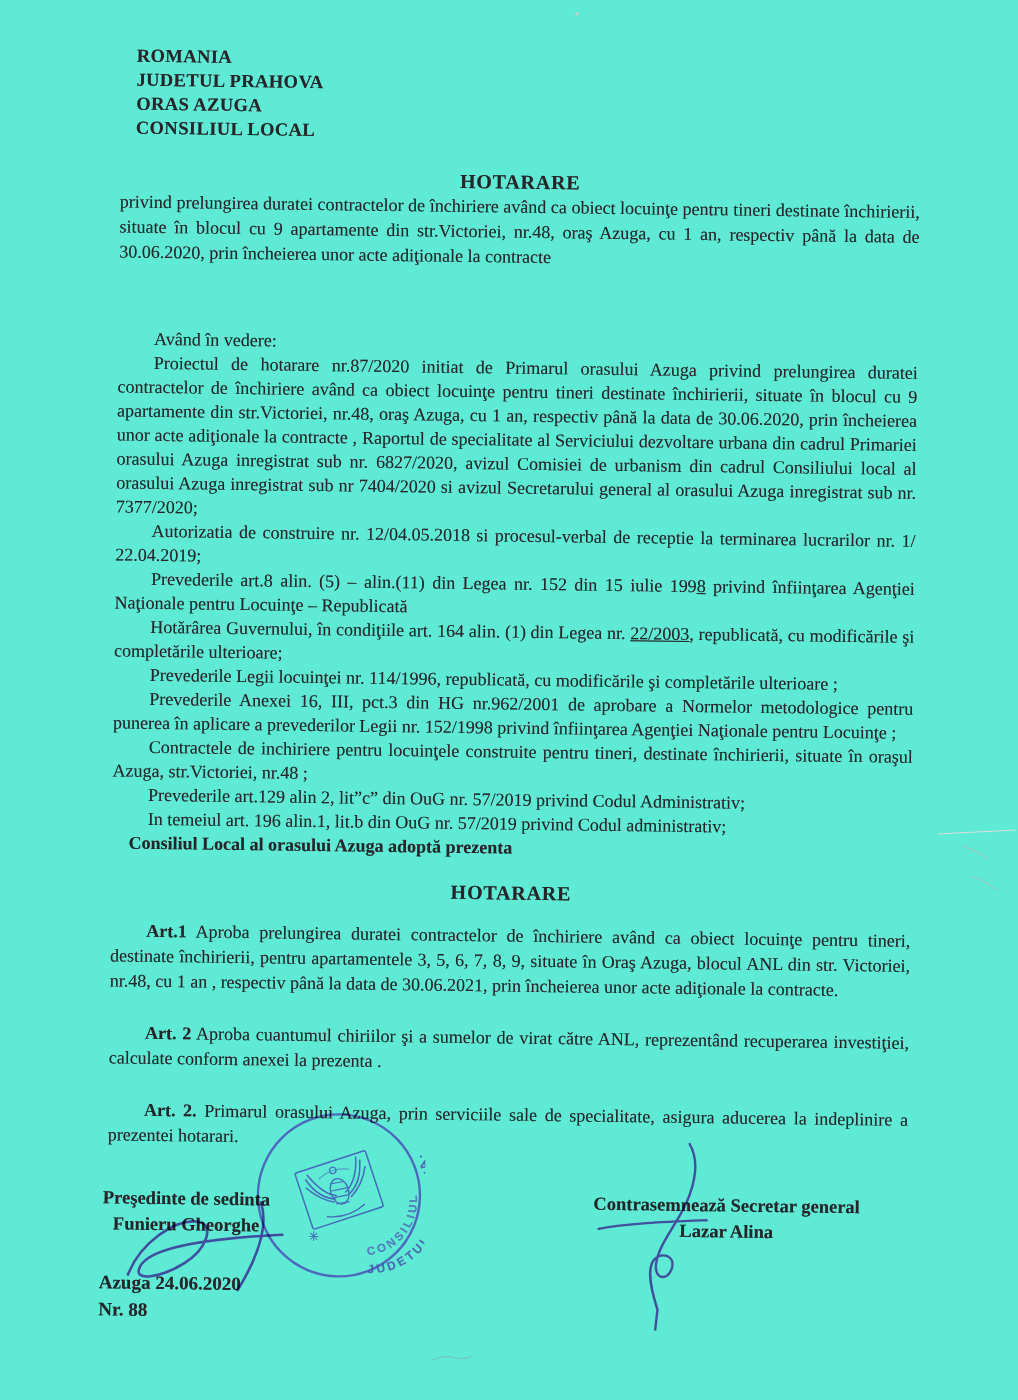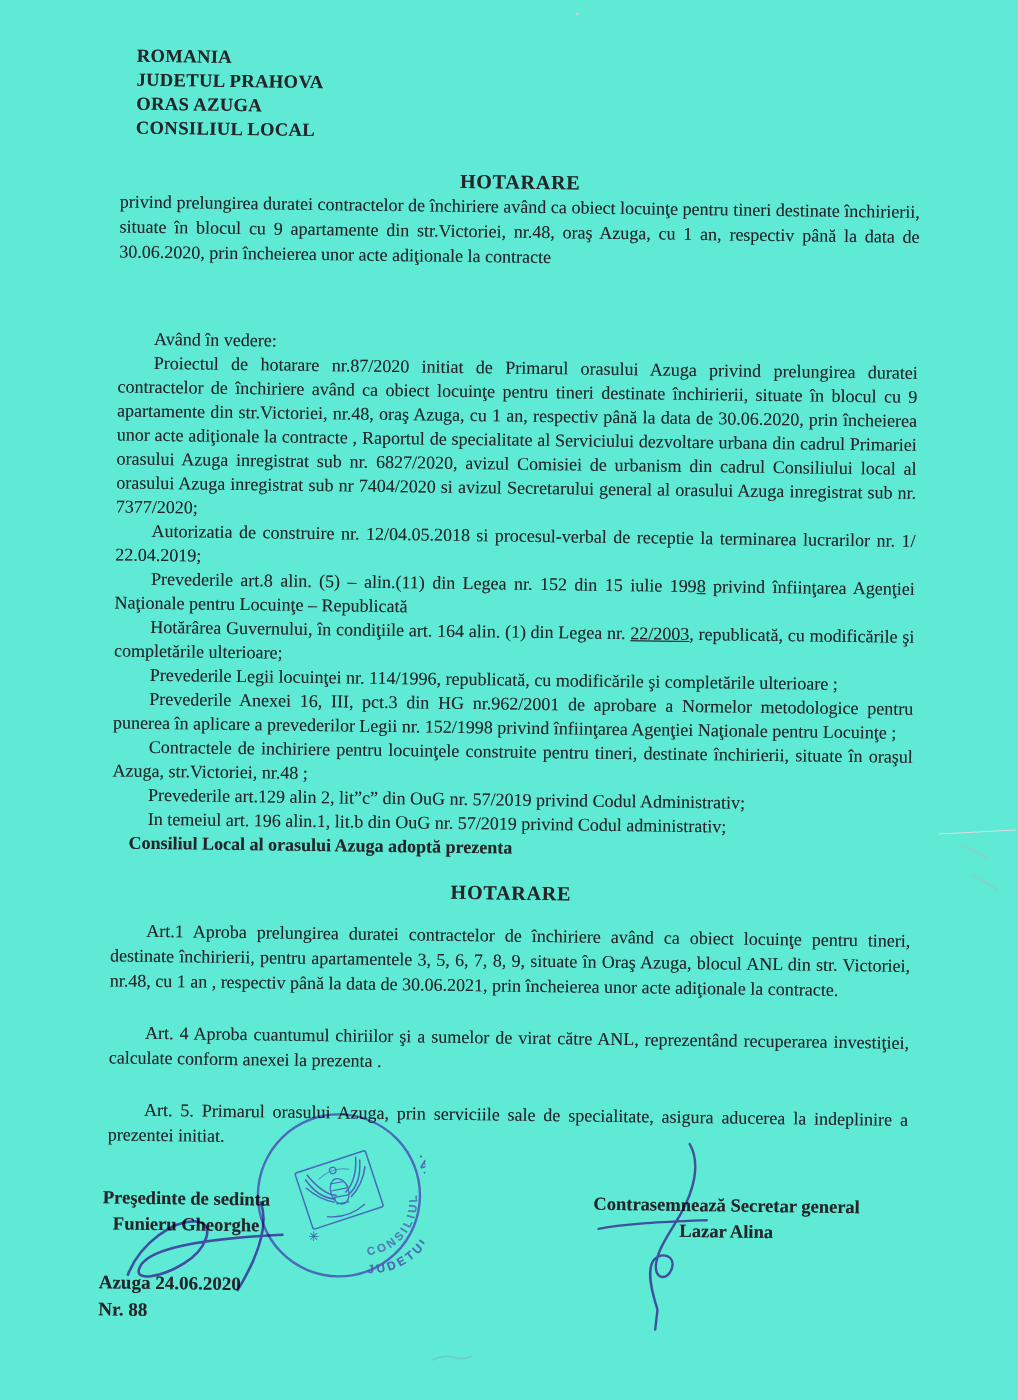--- a/index.html
+++ b/index.html
@@ -19,21 +19,21 @@
   .doc-heading{font-weight:bold;font-size:20px;line-height:25px;text-align:center;
     letter-spacing:.8px;margin:25px 0 0 0;}
   .summary{font-size:18px;line-height:25px;text-align:justify;margin:0;}
   .intro{font-size:18px;line-height:24px;margin:62px 0 0 0;padding-left:36px;}
   .recital{font-size:18px;line-height:24px;text-align:justify;text-indent:36px;margin:0;}
   .u{text-decoration:underline;}
   .enacting{font-size:18px;line-height:24px;font-weight:bold;margin:0;padding-left:17px;}
   .heading2{margin-top:21px;}
   .articles .article{font-size:18px;line-height:25px;text-align:justify;text-indent:36px;margin:27px 0 0 0;}
   .articles .article:first-child{margin-top:18px;}
-  .article-label{font-weight:normal;}
+  .article-label{font-weight:bold;}
   .sig-zone{position:relative;margin-top:37px;height:54px;}
   .sig-row{display:flex;justify-content:space-between;position:relative;z-index:1;}
   .sig-col{font-weight:bold;font-size:18.5px;line-height:26px;text-align:center;}
   .sig-col.left{margin-left:-4px;}
   .sig-col.right{margin-right:47px;}
   .stamp-svg{position:absolute;left:146px;top:-78px;z-index:3;mix-blend-mode:multiply;}
   .sigsvg-left{position:absolute;left:6px;top:8px;z-index:2;mix-blend-mode:multiply;}
   .sigsvg-right{position:absolute;left:470px;top:-52px;z-index:2;mix-blend-mode:multiply;}
   .doc-footer{margin:30px 0 0 -7px;font-weight:bold;font-size:19px;line-height:27px;}
   .artifacts{position:absolute;left:0;top:0;z-index:5;pointer-events:none;}
@@ -66,22 +66,22 @@
         <p class="recital"><span>Contractele de inchiriere pentru locuinţele construite pentru tineri, destinate închirierii, situate în oraşul Azuga, str.Victoriei, nr.48 ;</span></p>
         <p class="recital"><span>Prevederile art.129 alin 2, lit”c” din OuG nr. 57/2019 privind Codul Administrativ;</span></p>
         <p class="recital"><span>In temeiul art. 196 alin.1, lit.b din OuG nr. 57/2019 privind Codul administrativ;</span></p>
       </div>
     <p class="enacting">Consiliul Local al orasului Azuga adoptă prezenta</p>
 
     <p class="doc-heading heading2">HOTARARE</p>
 
     <div class="articles">
         <p class="article"><span class="article-label">Art.1</span><span> Aproba  prelungirea duratei contractelor de închiriere având ca obiect locuinţe pentru tineri, destinate închirierii, pentru apartamentele 3, 5, 6, 7, 8, 9,  situate în Oraş Azuga, blocul ANL din str. Victoriei, nr.48, cu 1 an , respectiv până la data de 30.06.2021, prin încheierea unor acte adiţionale la contracte.</span></p>
-        <p class="article"><span class="article-label">Art. 4</span><span> Aproba cuantumul chiriilor şi a sumelor de virat  către ANL, reprezentând recuperarea investiţiei,  calculate conform anexei la prezenta .</span></p>
-        <p class="article"><span class="article-label">Art. 5.</span><span> Primarul orasului Azuga, prin serviciile sale de specialitate, asigura aducerea la indeplinire a prezentei initiat.</span></p>
+        <p class="article"><span class="article-label">Art. 2</span><span> Aproba cuantumul chiriilor şi a sumelor de virat  către ANL, reprezentând recuperarea investiţiei,  calculate conform anexei la prezenta .</span></p>
+        <p class="article"><span class="article-label">Art. 2.</span><span> Primarul orasului Azuga, prin serviciile sale de specialitate, asigura aducerea la indeplinire a prezentei hotarari.</span></p>
       </div>
 
     <div class="sig-zone">
       <div class="sig-row">
         <div class="sig-col left">
           <div>Preşedinte de sedinta</div>
           <div>Funieru Gheorghe</div>
         </div>
         <div class="sig-col right">
           <div>Contrasemnează  Secretar general</div>

